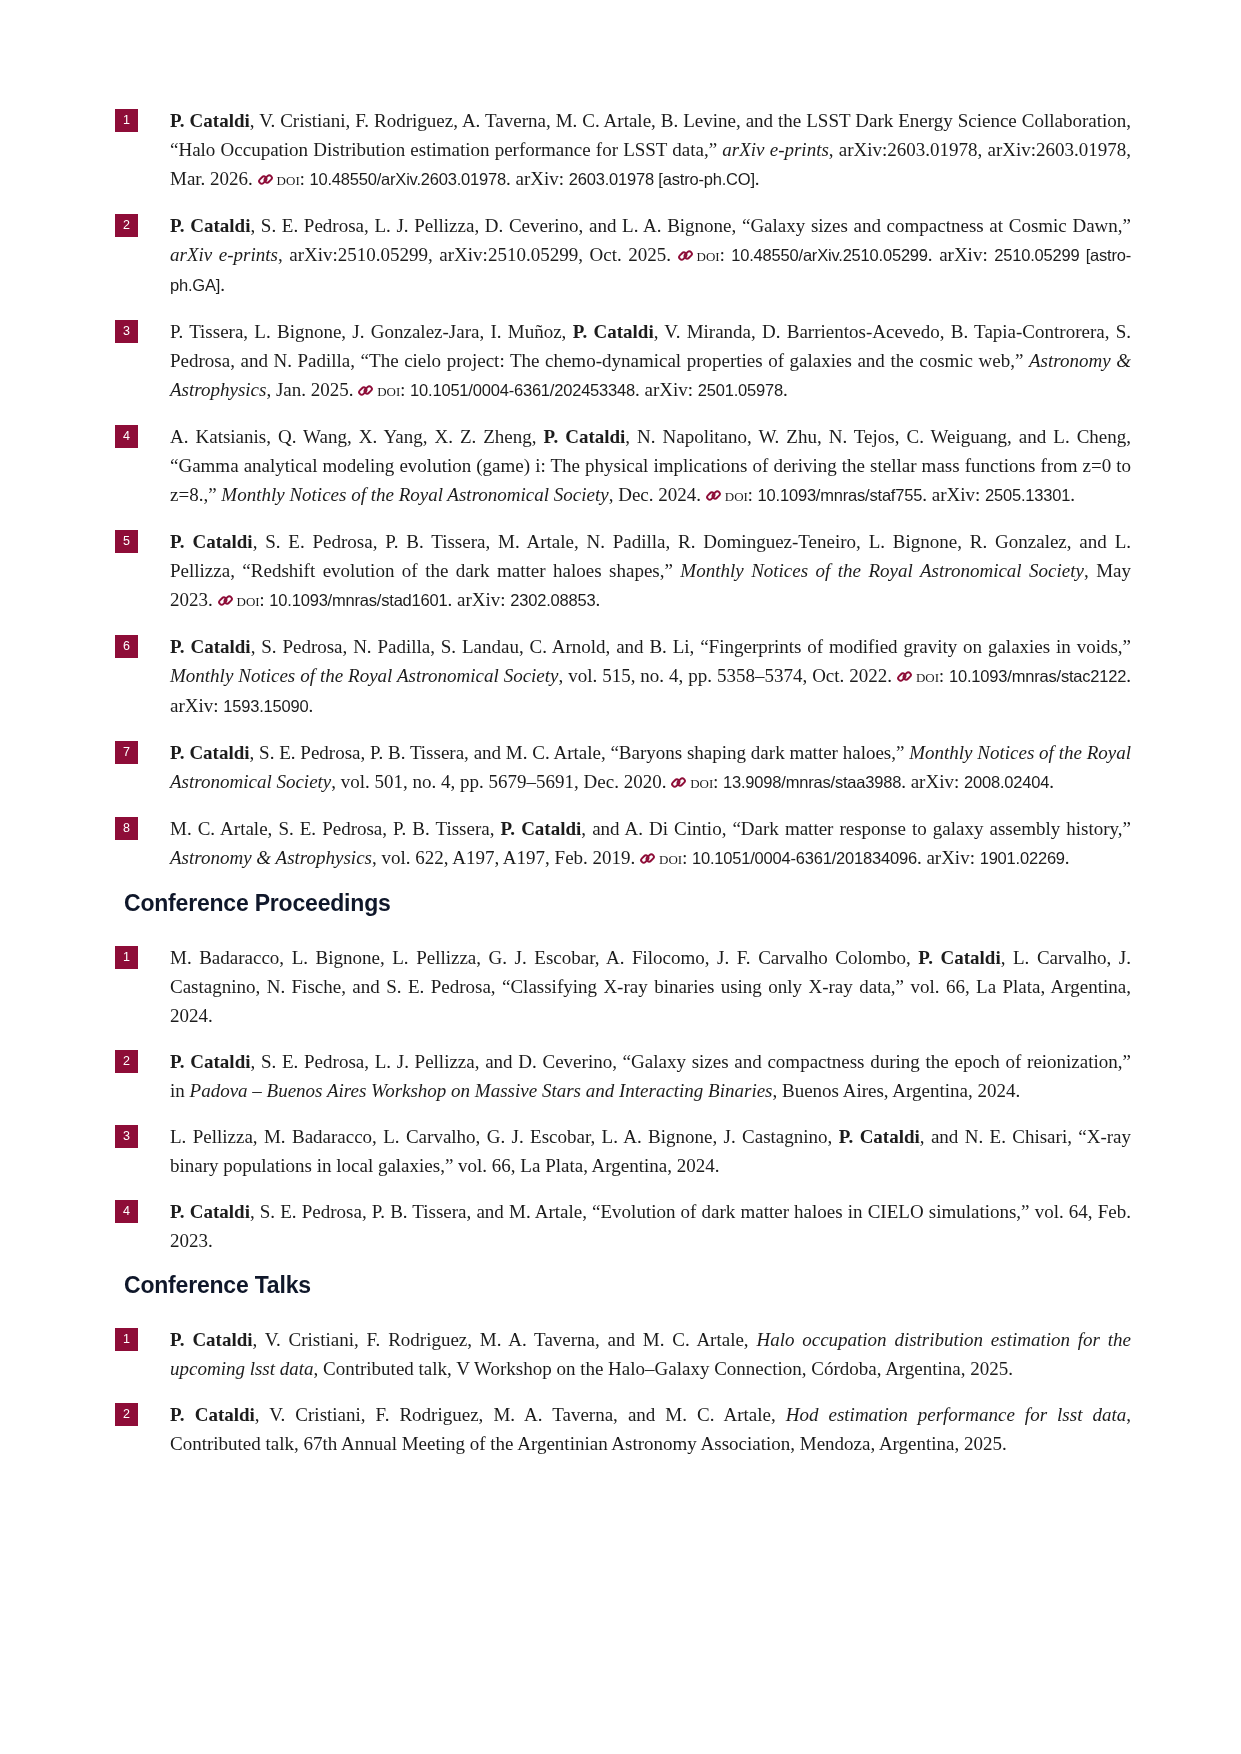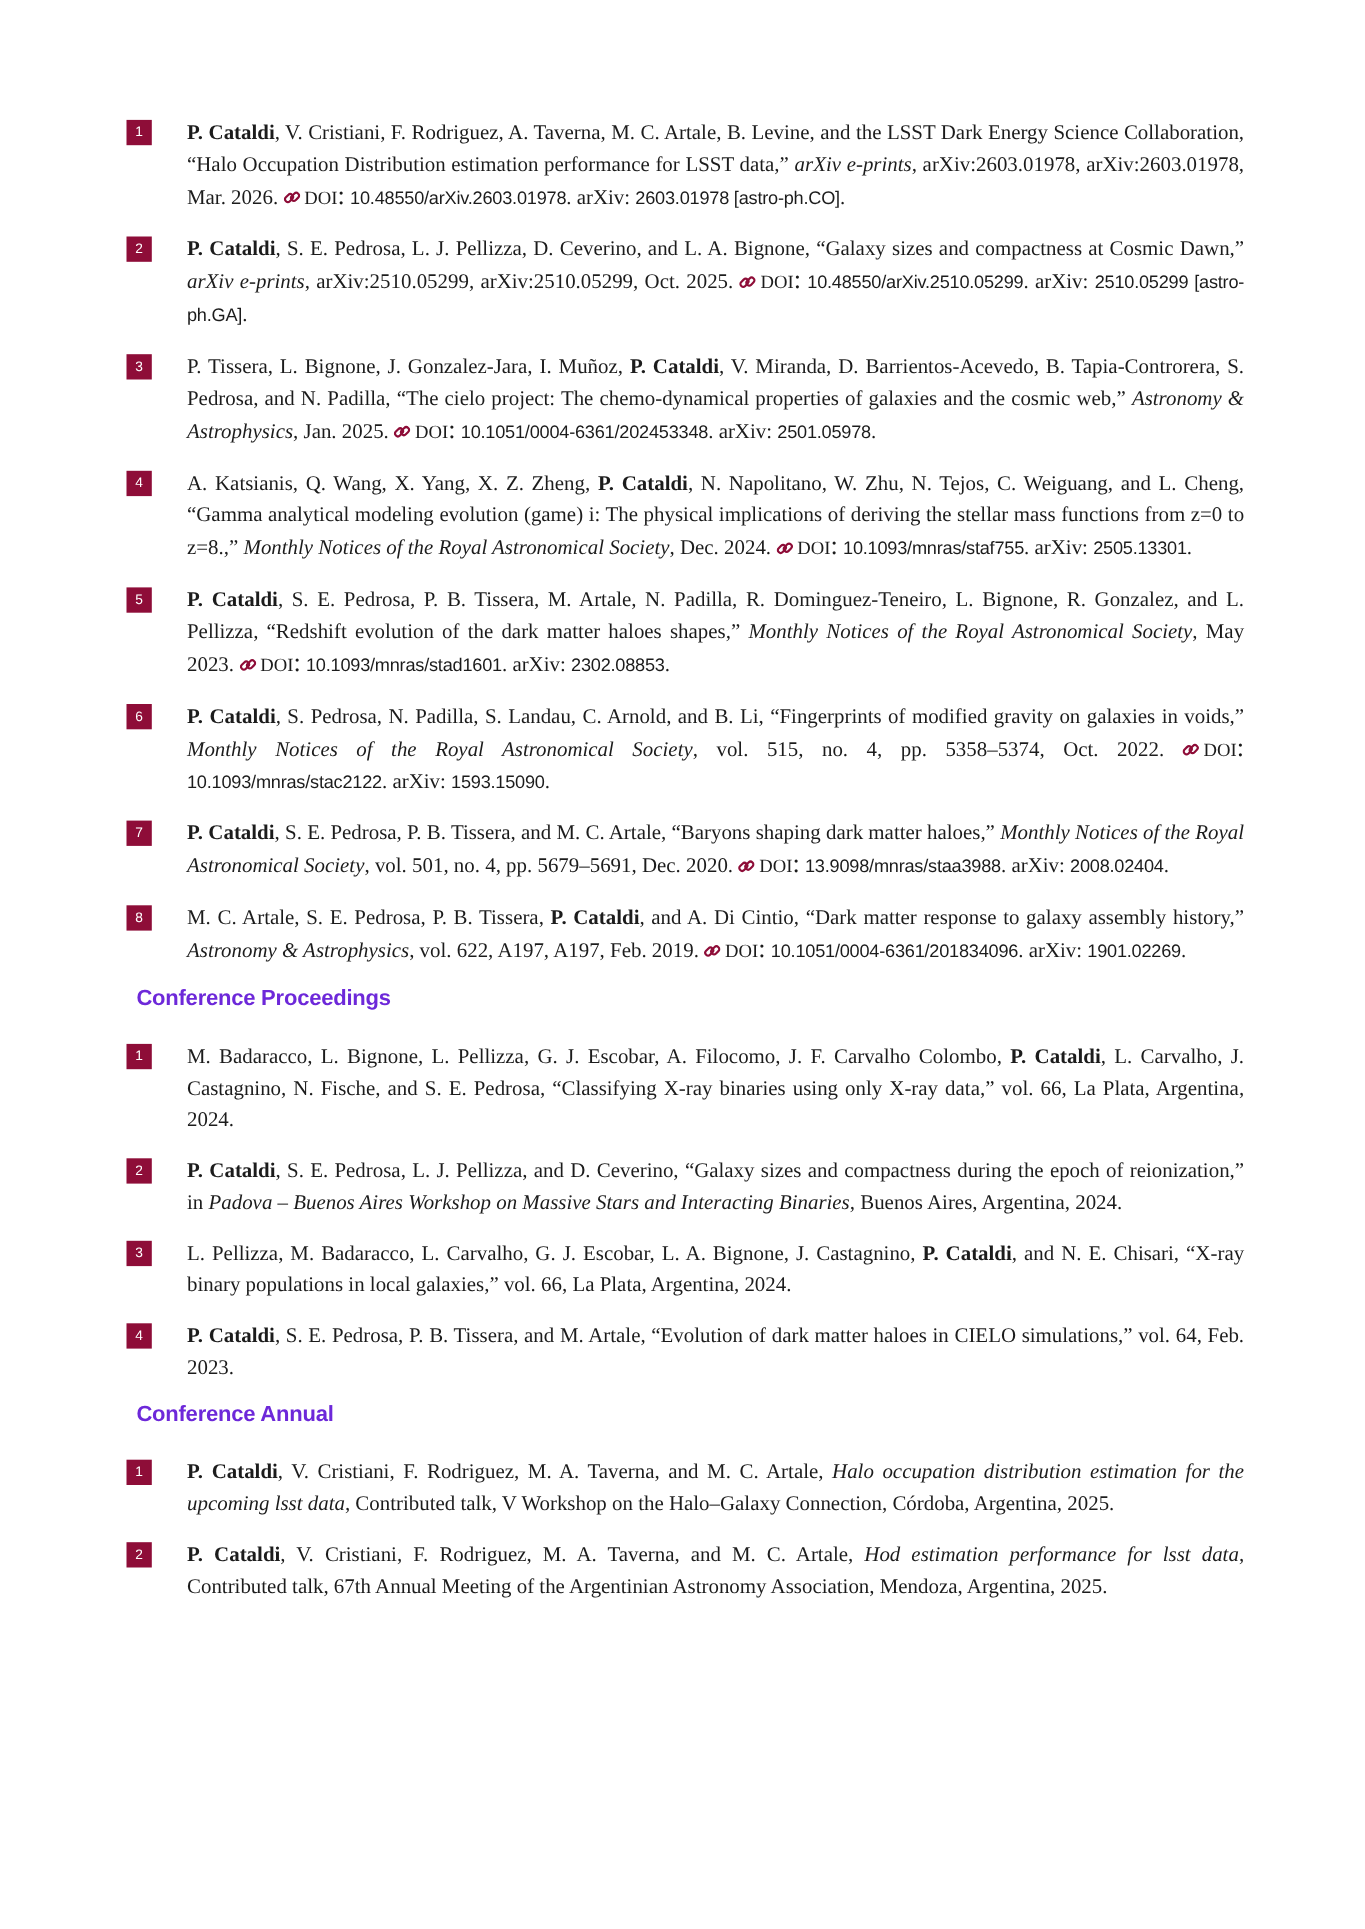--- a/index.html
+++ b/index.html
@@ -6,21 +6,21 @@
   * { box-sizing:border-box; }
   html,body { margin:0; padding:0; background:#ffffff; }
   .page {
     width:1241px; min-height:1754px; margin:0 auto; background:#ffffff;
     padding:106px 110px 60px 115px;
     font-family:"Liberation Serif", serif; color:var(--ink);
   }
   .section { display:block; }
   h2.section-title {
     font-family:"Liberation Sans", sans-serif; font-weight:700;
-    font-size:20px; color:#6d28d9; letter-spacing:-0.2px;
+    font-size:23px; color:#0f172a; letter-spacing:-0.2px;
     margin:16px 0 26px 9px;
   }
   .entry { display:flex; align-items:flex-start; margin-bottom:17px; }
   .badge {
     flex:0 0 23px; height:23px; margin-top:3px; margin-right:32px;
     background:var(--accent); color:#ffffff;
     font-family:"Liberation Sans", sans-serif; font-size:12.5px; line-height:1;
     display:flex; align-items:center; justify-content:center;
   }
   .entry-body {
@@ -28,21 +28,21 @@
   }
   .seg-bold { font-weight:700; }
   .seg-italic { font-style:italic; }
   .seg-mono {
     font-family:Liberation Sans, sans-serif;
     font-size:16.5px; letter-spacing:-0.2px;
   }
   .doi-link { color:var(--accent); white-space:nowrap; }
   .doi-link svg { vertical-align:-2px; margin-right:4px; }
   .doi-label {
-    color:var(--ink); font-size:24px;
+    color:var(--ink); font-size:18px;
     text-transform:lowercase; font-variant:small-caps;
   }
 </style>
 </head>
 <body>
 
 <div class="page">
   <div id="sections-root">
       <section class="section">
         <div class="entry">
@@ -131,21 +131,21 @@
         <div class="entry">
           <span class="badge">3</span>
           <p class="entry-body"><span class="seg">L. Pellizza, M. Badaracco, L. Carvalho, G. J. Escobar, L. A. Bignone, J. Castagnino, </span><span class="seg seg-bold">P. Cataldi</span><span class="seg">, and N. E. Chisari, “X-ray binary populations in local galaxies,” vol. 66, La Plata, Argentina, 2024.</span></p>
         </div>
         <div class="entry">
           <span class="badge">4</span>
           <p class="entry-body"><span class="seg seg-bold">P. Cataldi</span><span class="seg">, S. E. Pedrosa, P. B. Tissera, and M. Artale, “Evolution of dark matter haloes in CIELO simulations,” vol. 64, Feb. 2023.</span></p>
         </div>
       </section>
       <section class="section">
-        <h2 class="section-title">Conference Annual</h2>
+        <h2 class="section-title">Conference Talks</h2>
         <div class="entry">
           <span class="badge">1</span>
           <p class="entry-body"><span class="seg seg-bold">P. Cataldi</span><span class="seg">, V. Cristiani, F. Rodriguez, M. A. Taverna, and M. C. Artale, </span><span class="seg seg-italic">Halo occupation distribution estimation for the upcoming lsst data</span><span class="seg">, Contributed talk, V Workshop on the Halo–Galaxy Connection, Córdoba, Argentina, 2025.</span></p>
         </div>
         <div class="entry">
           <span class="badge">2</span>
           <p class="entry-body"><span class="seg seg-bold">P. Cataldi</span><span class="seg">, V. Cristiani, F. Rodriguez, M. A. Taverna, and M. C. Artale, </span><span class="seg seg-italic">Hod estimation performance for lsst data</span><span class="seg">, Contributed talk, 67th Annual Meeting of the Argentinian Astronomy Association, Mendoza, Argentina, 2025.</span></p>
         </div>
       </section>
     </div>

